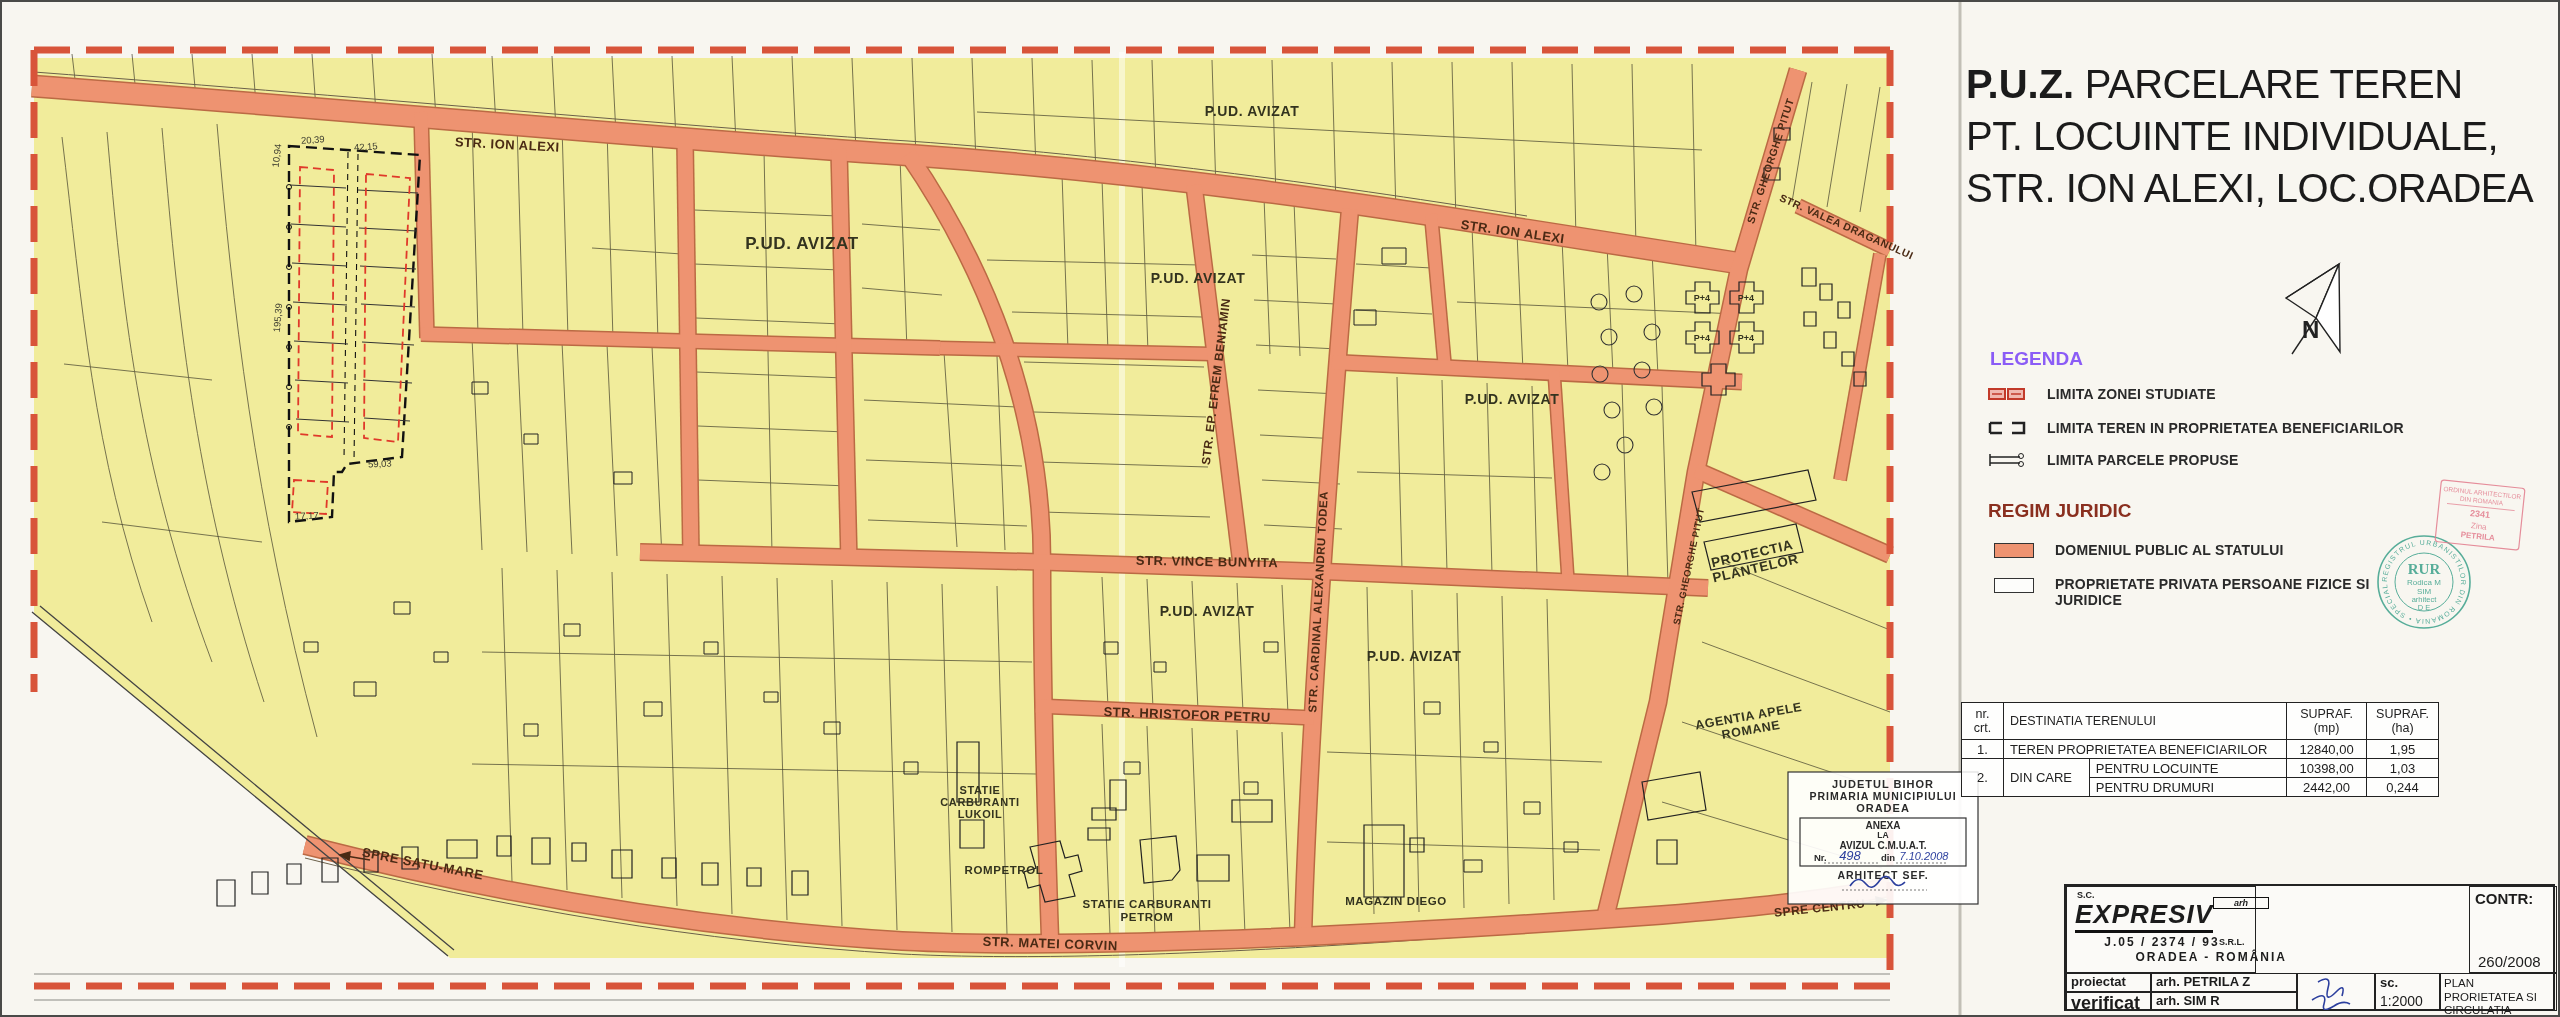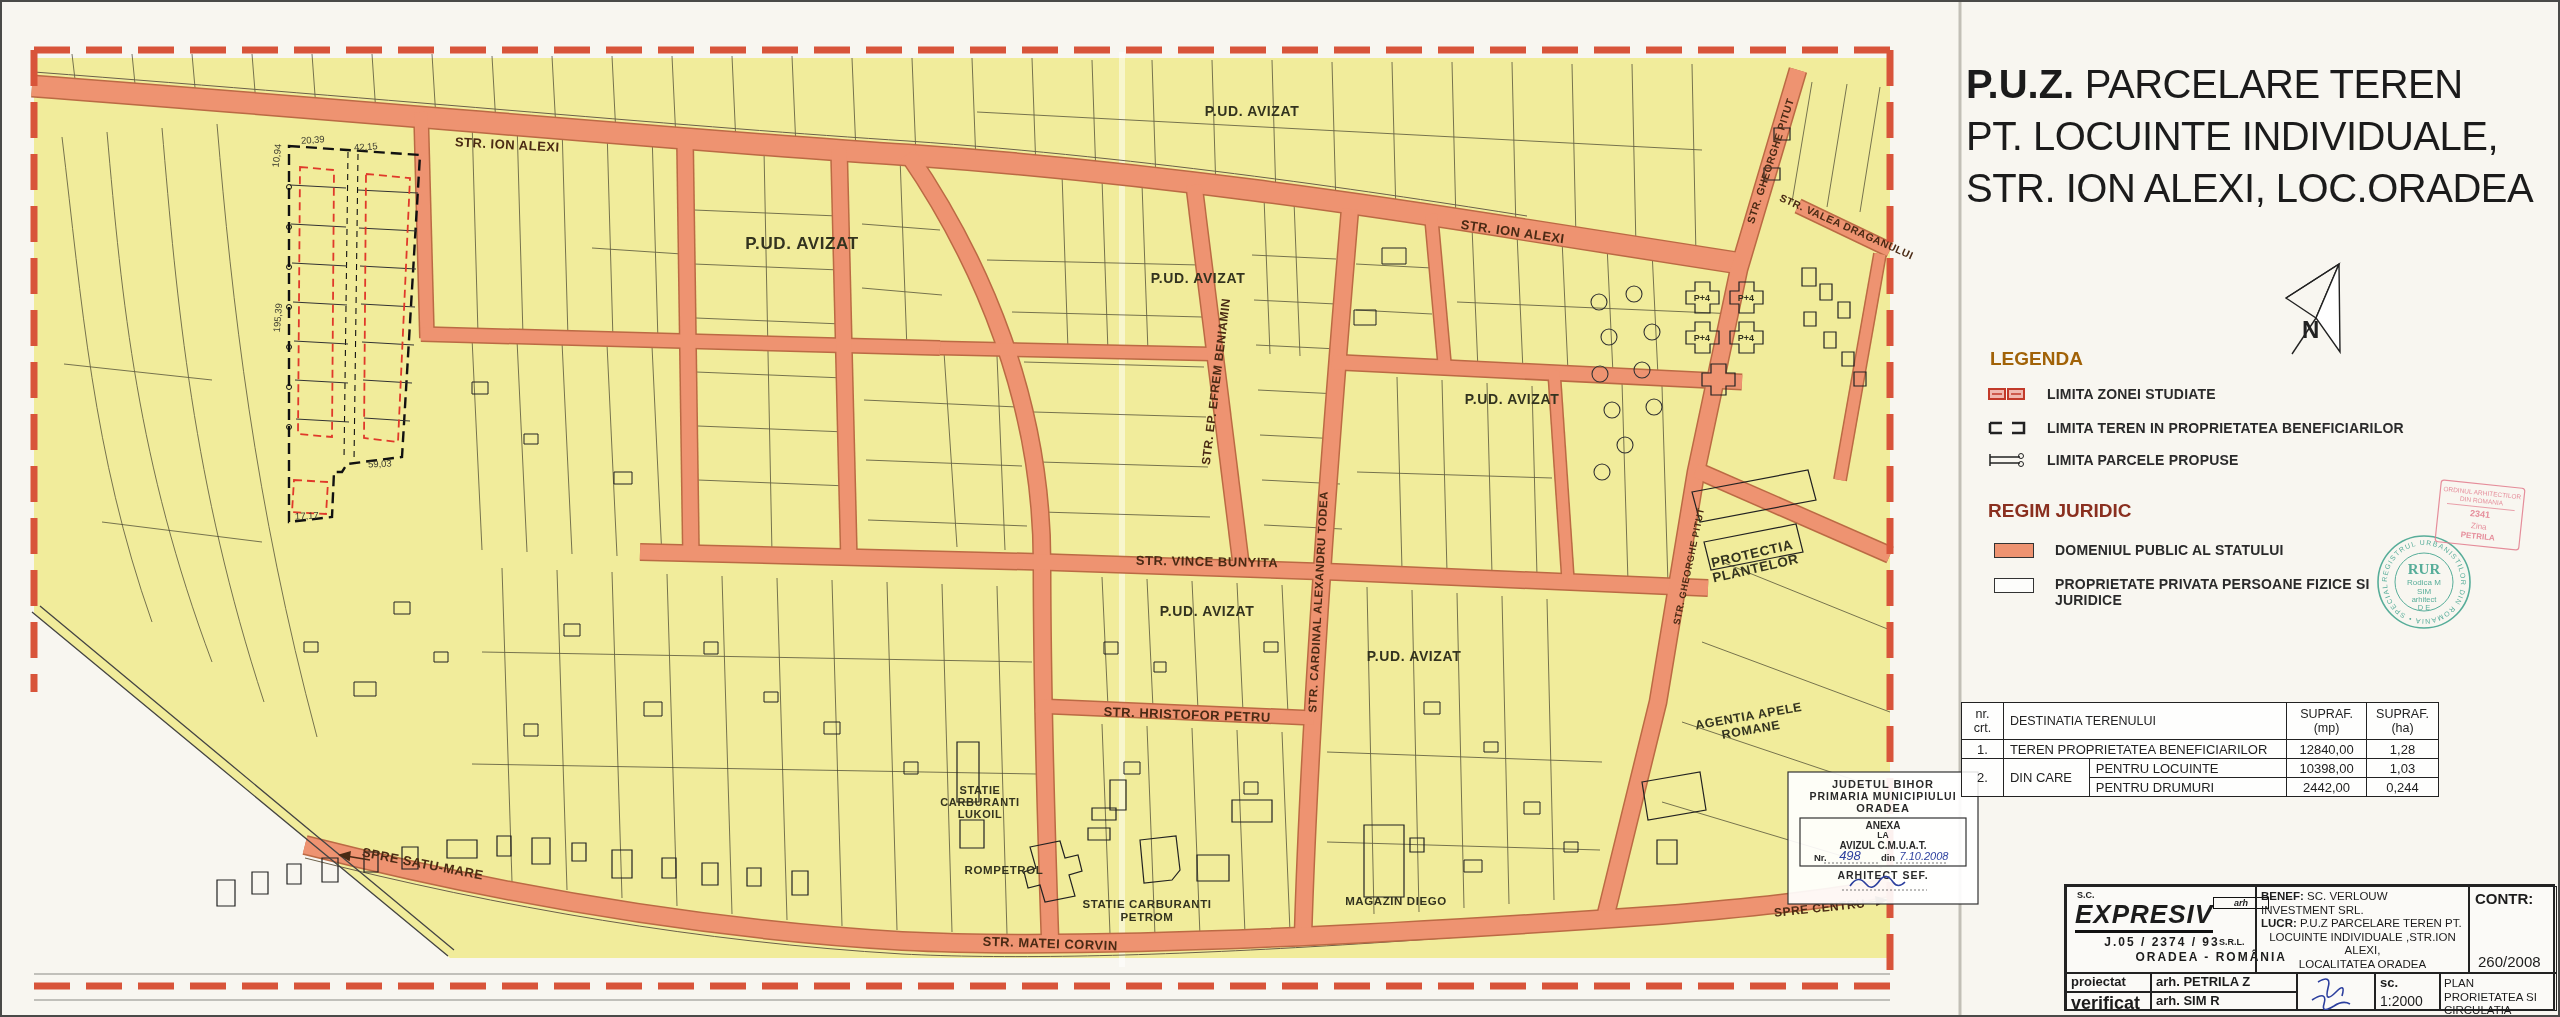--- a/index.html
+++ b/index.html
@@ -2,21 +2,21 @@
 <html><head>
 <meta charset="utf-8">
 <style>
   html,body{margin:0;padding:0;background:#9a9a98;}
   #sheet{position:relative;width:2560px;height:1017px;background:#f8f6f0;overflow:hidden;
          font-family:"Liberation Sans",sans-serif;border:2px solid #4a4a48;box-sizing:border-box;}
   .abs{position:absolute;}
   
   #main-title{left:1964px;top:56px;width:600px;color:#1b1b1b;font-size:40px;line-height:52px;letter-spacing:-0.5px;}
   #main-title .puz{font-weight:bold;letter-spacing:0;}
-  .lg-head{font-size:19px;font-weight:bold;color:#a16207;}
+  .lg-head{font-size:19px;font-weight:bold;color:#8b5cf6;}
   .lg-row{display:flex;align-items:center;gap:21px;}
   .lg-label{font-size:14px;font-weight:bold;color:#2a2a2a;letter-spacing:0.2px;}
   #regim-head{color:#8a2f1f;}
   
   #area-table{left:1959px;top:700px;width:478px;border-collapse:collapse;background:rgba(255,255,255,0.85);}
   #area-table td{border:1px solid #222;font-size:13px;color:#222;padding:0 4px;height:18px;text-align:center;}
   #area-table td.hd{font-size:12.5px;line-height:14px;}
   #area-table td.lft{text-align:left;padding-left:6px;}
   
   #tblock{left:2062px;top:882px;width:491px;height:127px;border:2px solid #222;background:#fbfaf7;box-sizing:border-box;font-size:12px;color:#1c1c1c;}
@@ -329,21 +329,21 @@
         <tr>
       <td class="hd" style="height:36px"><span>nr.</span><br><span>crt.</span></td>
       <td class="hd lft" colspan="2"><span>DESTINATIA TERENULUI</span></td>
       <td class="hd"><span>SUPRAF.</span><br><span>(mp)</span></td>
       <td class="hd"><span>SUPRAF.</span><br><span>(ha)</span></td>
     </tr>
     <tr>
       <td>1.</td>
       <td class="lft" colspan="2">TEREN PROPRIETATEA BENEFICIARILOR</td>
       <td>12840,00</td>
-      <td>1,28</td>
+      <td>1,95</td>
     </tr>
     <tr>
       <td rowspan="2">2.</td>
       <td rowspan="2" class="lft">DIN CARE</td>
       <td class="lft">PENTRU LOCUINTE</td>
       <td>10398,00</td>
       <td>1,03</td>
     </tr>
     <tr>
       <td class="lft">PENTRU DRUMURI</td>
@@ -357,26 +357,20 @@
 
     <div class="tb-cell" style="left:0;top:0;width:190px;height:87px">
       <div style="position:absolute;left:10px;top:3px;font-size:9px;font-weight:bold">S.C.</div>
       <div style="position:absolute;left:8px;top:12px;font-size:26px;font-weight:bold;font-style:italic;letter-spacing:1px;border-bottom:3px solid #111">EXPRESIV</div>
       <div style="position:absolute;left:146px;top:10px;font-size:9px;font-weight:bold;font-style:italic;border:1px solid #111;border-radius:0;padding:0 20px">arh</div>
       <div style="position:absolute;left:152px;top:50px;font-size:9px;font-weight:bold">S.R.L.</div>
       <div style="position:absolute;left:0;top:48px;width:190px;text-align:center;font-size:12px;font-weight:bold;letter-spacing:2px">J.05 / 2374 / 93</div>
       <div style="position:absolute;left:0;top:63px;width:220px;text-align:right;font-size:12px;font-weight:bold;letter-spacing:2px">ORADEA - ROMÂNIA</div>
     </div>
 
-    <div class="tb-cell tb-small" style="left:190px;top:0;width:213px;height:87px;padding:3px 4px">
-      <div><b>BENEF:</b> <span>SC. VERLOUW INVESTMENT SRL.</span></div>
-      <div><b>LUCR:</b> <span>P.U.Z PARCELARE TEREN PT.</span></div>
-      <div style="text-align:center">LOCUINTE INDIVIDUALE ,STR.ION ALEXI,</div>
-      <div style="text-align:center">LOCALITATEA ORADEA</div>
-    </div>
 
     <div class="tb-cell" style="left:403px;top:0;width:88px;height:87px">
       <div style="position:absolute;left:5px;top:3px;font-size:15px;font-weight:bold">CONTR:</div>
       <div style="position:absolute;left:8px;bottom:2px;font-size:15px">260/2008</div>
     </div>
 
     <div class="tb-cell" style="left:0;top:87px;width:85px;height:19px;font-weight:bold;font-size:13px;padding-left:4px">proiectat</div>
     <div class="tb-cell" style="left:0;top:106px;width:85px;height:19px;font-weight:bold;font-size:18px;padding-left:4px">verificat</div>
     <div class="tb-cell" style="left:85px;top:87px;width:146px;height:19px;font-size:13px;padding-left:4px"><b>arh. PETRILA Z</b></div>
     <div class="tb-cell" style="left:85px;top:106px;width:146px;height:19px;font-size:13px;padding-left:4px"><b>arh. SIM R</b></div>

